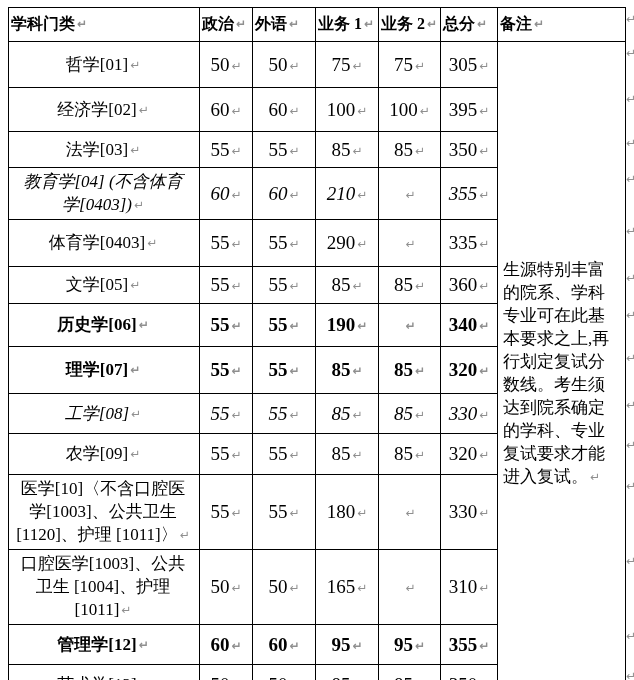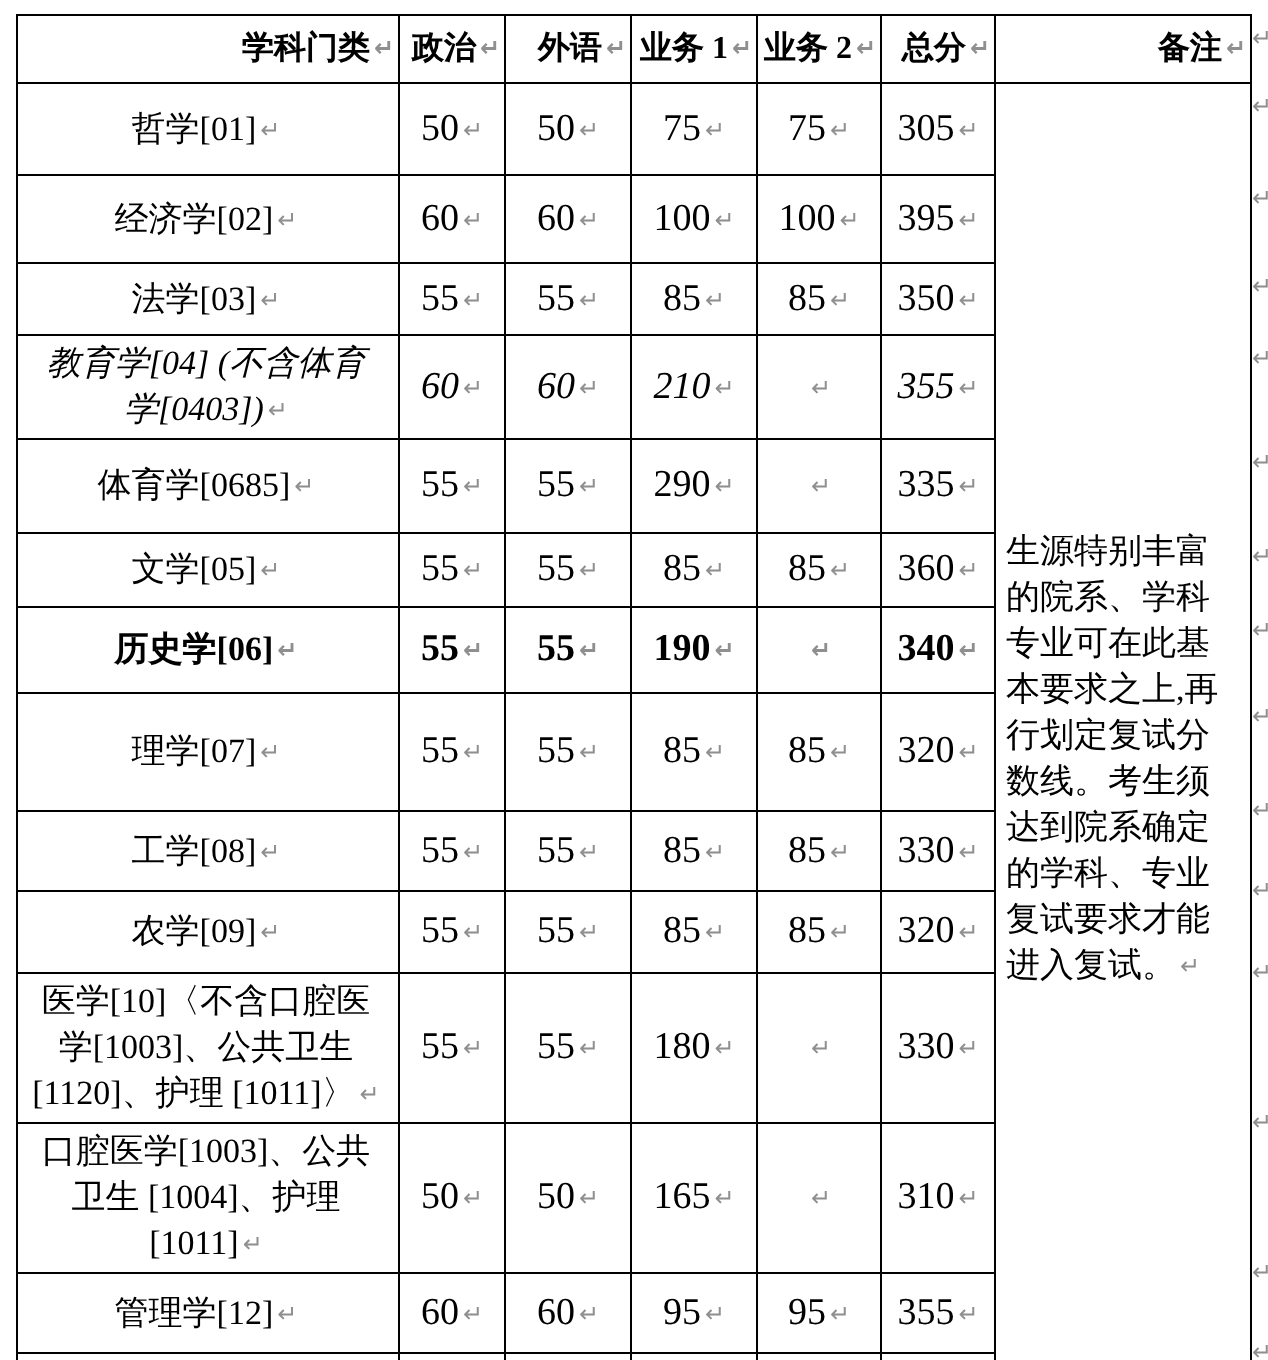--- a/index.html
+++ b/index.html
@@ -8,21 +8,21 @@
     background:#ffffff;color:#000;
     font-family:"Liberation Serif","DejaVu Serif",serif;
   }
   table.score-table{
     position:absolute;left:8px;top:7px;width:617px;
     border-collapse:collapse;table-layout:fixed;
   }
   th,td{border:1px solid #000;overflow:hidden;}
   thead tr{height:34px;}
   th{
-    font-weight:bold;font-size:16px;text-align:right;
+    font-weight:bold;font-size:16px;text-align:left;
     vertical-align:middle;padding:0 2px;white-space:nowrap;
   }
   td.cat-cell{
     font-size:17px;text-align:center;vertical-align:middle;
     padding:2px 8px 2px 6px;line-height:23px;
   }
   td.num-cell{
     font-size:19px;text-align:center;vertical-align:middle;padding:0;
     white-space:nowrap;
   }
@@ -92,21 +92,21 @@
       </tr>
       <tr style="height: 50px; font-style: italic;">
         <td class="cat-cell"><span>教育学[04] (不含体育学[0403])</span><span class="pilcrow">↵</span></td>
         <td class="num-cell"><span>60</span><span class="pilcrow">↵</span></td>
         <td class="num-cell"><span>60</span><span class="pilcrow">↵</span></td>
         <td class="num-cell"><span>210</span><span class="pilcrow">↵</span></td>
         <td class="num-cell"><span></span><span class="pilcrow">↵</span></td>
         <td class="num-cell"><span>355</span><span class="pilcrow">↵</span></td>
       </tr>
       <tr style="height: 47px;">
-        <td class="cat-cell"><span>体育学[0685]</span><span class="pilcrow">↵</span></td>
+        <td class="cat-cell"><span>体育学[0403]</span><span class="pilcrow">↵</span></td>
         <td class="num-cell"><span>55</span><span class="pilcrow">↵</span></td>
         <td class="num-cell"><span>55</span><span class="pilcrow">↵</span></td>
         <td class="num-cell"><span>290</span><span class="pilcrow">↵</span></td>
         <td class="num-cell"><span></span><span class="pilcrow">↵</span></td>
         <td class="num-cell"><span>335</span><span class="pilcrow">↵</span></td>
       </tr>
       <tr style="height: 37px;">
         <td class="cat-cell"><span>文学[05]</span><span class="pilcrow">↵</span></td>
         <td class="num-cell"><span>55</span><span class="pilcrow">↵</span></td>
         <td class="num-cell"><span>55</span><span class="pilcrow">↵</span></td>
@@ -115,29 +115,29 @@
         <td class="num-cell"><span>360</span><span class="pilcrow">↵</span></td>
       </tr>
       <tr style="height: 43px; font-weight: bold;">
         <td class="cat-cell"><span>历史学[06]</span><span class="pilcrow">↵</span></td>
         <td class="num-cell"><span>55</span><span class="pilcrow">↵</span></td>
         <td class="num-cell"><span>55</span><span class="pilcrow">↵</span></td>
         <td class="num-cell"><span>190</span><span class="pilcrow">↵</span></td>
         <td class="num-cell"><span></span><span class="pilcrow">↵</span></td>
         <td class="num-cell"><span>340</span><span class="pilcrow">↵</span></td>
       </tr>
-      <tr style="height: 59px;">
+      <tr style="height: 47px; font-weight: bold;">
         <td class="cat-cell"><span>理学[07]</span><span class="pilcrow">↵</span></td>
         <td class="num-cell"><span>55</span><span class="pilcrow">↵</span></td>
         <td class="num-cell"><span>55</span><span class="pilcrow">↵</span></td>
         <td class="num-cell"><span>85</span><span class="pilcrow">↵</span></td>
         <td class="num-cell"><span>85</span><span class="pilcrow">↵</span></td>
         <td class="num-cell"><span>320</span><span class="pilcrow">↵</span></td>
       </tr>
-      <tr style="height: 40px;">
+      <tr style="height: 40px; font-style: italic;">
         <td class="cat-cell"><span>工学[08]</span><span class="pilcrow">↵</span></td>
         <td class="num-cell"><span>55</span><span class="pilcrow">↵</span></td>
         <td class="num-cell"><span>55</span><span class="pilcrow">↵</span></td>
         <td class="num-cell"><span>85</span><span class="pilcrow">↵</span></td>
         <td class="num-cell"><span>85</span><span class="pilcrow">↵</span></td>
         <td class="num-cell"><span>330</span><span class="pilcrow">↵</span></td>
       </tr>
       <tr style="height: 41px;">
         <td class="cat-cell"><span>农学[09]</span><span class="pilcrow">↵</span></td>
         <td class="num-cell"><span>55</span><span class="pilcrow">↵</span></td>
@@ -155,21 +155,21 @@
         <td class="num-cell"><span>330</span><span class="pilcrow">↵</span></td>
       </tr>
       <tr style="height: 49px; margin-left: 24px;">
         <td class="cat-cell"><span>口腔医学[1003]、公共卫生 [1004]、护理 [1011]</span><span class="pilcrow">↵</span></td>
         <td class="num-cell"><span>50</span><span class="pilcrow">↵</span></td>
         <td class="num-cell"><span>50</span><span class="pilcrow">↵</span></td>
         <td class="num-cell"><span>165</span><span class="pilcrow">↵</span></td>
         <td class="num-cell"><span></span><span class="pilcrow">↵</span></td>
         <td class="num-cell"><span>310</span><span class="pilcrow">↵</span></td>
       </tr>
-      <tr style="height: 40px;">
+      <tr style="height: 40px; font-weight: bold;">
         <td class="cat-cell"><span>管理学[12]</span><span class="pilcrow">↵</span></td>
         <td class="num-cell"><span>60</span><span class="pilcrow">↵</span></td>
         <td class="num-cell"><span>60</span><span class="pilcrow">↵</span></td>
         <td class="num-cell"><span>95</span><span class="pilcrow">↵</span></td>
         <td class="num-cell"><span>95</span><span class="pilcrow">↵</span></td>
         <td class="num-cell"><span>355</span><span class="pilcrow">↵</span></td>
       </tr>
       <tr style="height: 41px;">
         <td class="cat-cell"><span>艺术学[13]</span><span class="pilcrow">↵</span></td>
         <td class="num-cell"><span>50</span><span class="pilcrow">↵</span></td>

